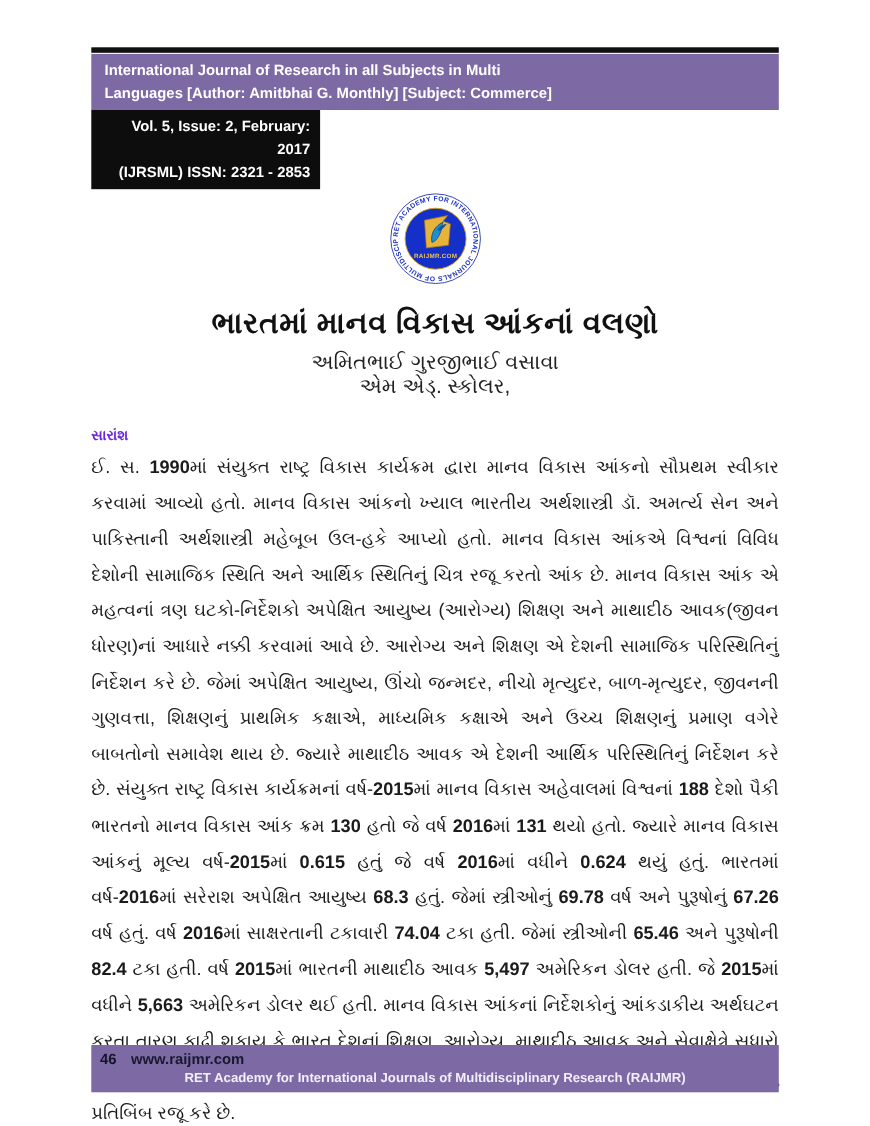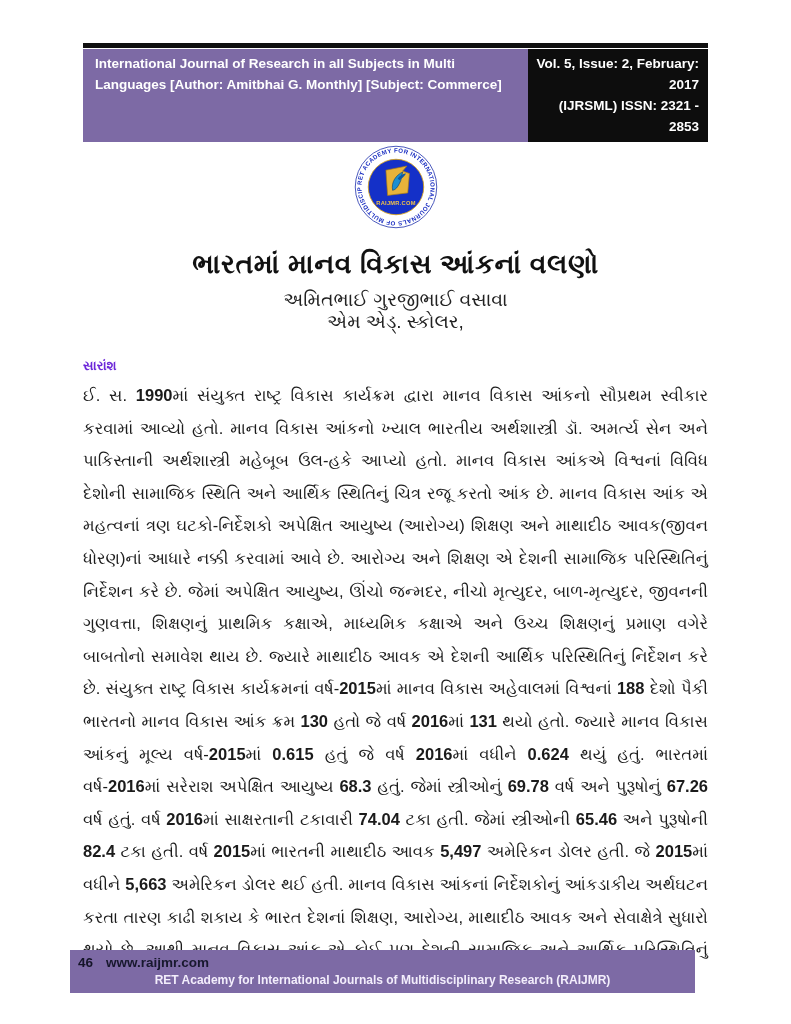--- a/index.html
+++ b/index.html
@@ -9,28 +9,28 @@
     font-family: "Liberation Sans", sans-serif;
     color: #1a1a1a;
     position: relative;
     overflow: hidden;
   }
   .page { width: 791px; height: 1024px; position: relative; }
   .content { width: 625px; margin: 0 auto; padding-top: 43px; }
 
   
   .top-strip { height: 5px; background: #101010; width: 100%; }
-  .header-row { display: flex; margin-top: 1px; }
+  .header-row { display: flex; margin-top: 1px; flex-direction: column; }
   .header-left {
     flex: 1; background: #7d6aa5; color: #ffffff;
     font-weight: bold; font-size: 13.5px; line-height: 21px;
     padding: 4px 10px 5px 12px;
   }
   .header-right {
-    width: 180px; background: #0d0d0d; color: #ffffff;
+    width: 208px; background: #0d0d0d; color: #ffffff;
     font-weight: bold; font-size: 13.5px; line-height: 21px;
     padding: 4px 9px 5px 6px; text-align: right;
   }
 
   
   .logo-wrap { text-align: center; margin-top: 3px; height: 86px; }
   .logo-wrap svg { width: 84px; height: 84px; }
 
   
   .title {
@@ -42,21 +42,21 @@
   
   .section-heading { font-weight: bold; font-size: 13px; margin-top: 26px; color: #6d28d9; }
   .abstract-paragraph {
     margin-top: 5px; font-size: 16.5px; line-height: 32.6px;
     text-align: justify; color: #1b1b1b;
   }
   .bold-num { font-weight: bold; }
 
   
   .footer {
-    position: absolute; left: 70px; bottom: 31px; width: 625px;
+    position: absolute; left: 83px; bottom: 31px; width: 625px;
     background: #7d6aa5; color: #ffffff; padding: 3px 0 4px 0;
   }
   .footer-row1 { display: flex; align-items: baseline; font-size: 13.5px; font-weight: bold; line-height: 19px; padding: 0 5px 0 8px; }
   .footer-pagenum { color: #141428; margin-right: 13px; }
   .footer-line1 { flex: 1; color: #ffffff; }
   .footer-web { color: #18182e; text-decoration: none; }
   .footer-row2 { text-align: center; font-size: 12px; font-weight: bold; color: #f3eefc; line-height: 17px; }
 
   .ring-text { font-size: 7.3px; fill: #1b2fc2; font-weight: bold; letter-spacing: 0.4px; }
   .logo-center-text { font-size: 6.8px; fill: #f0c24a; font-weight: bold; letter-spacing: 0.3px; }

